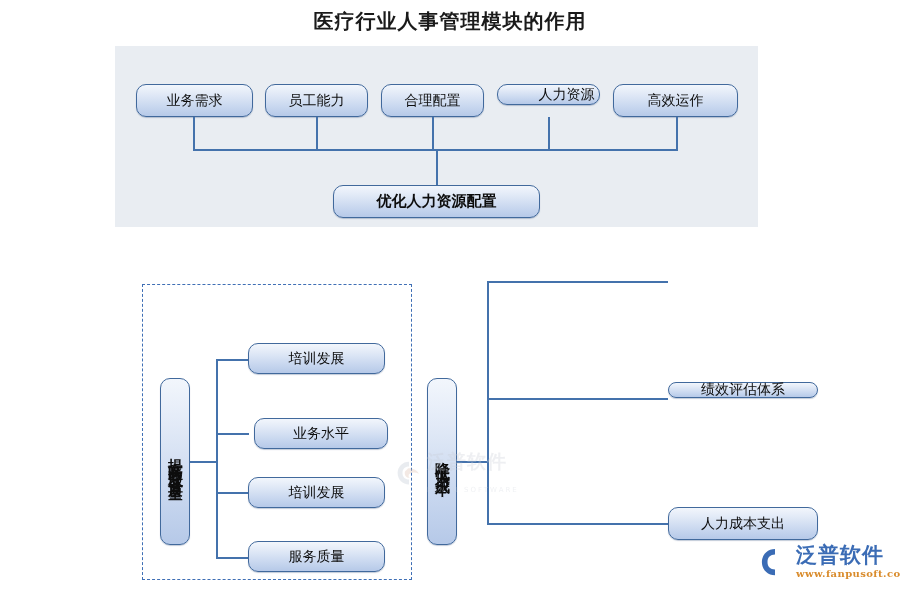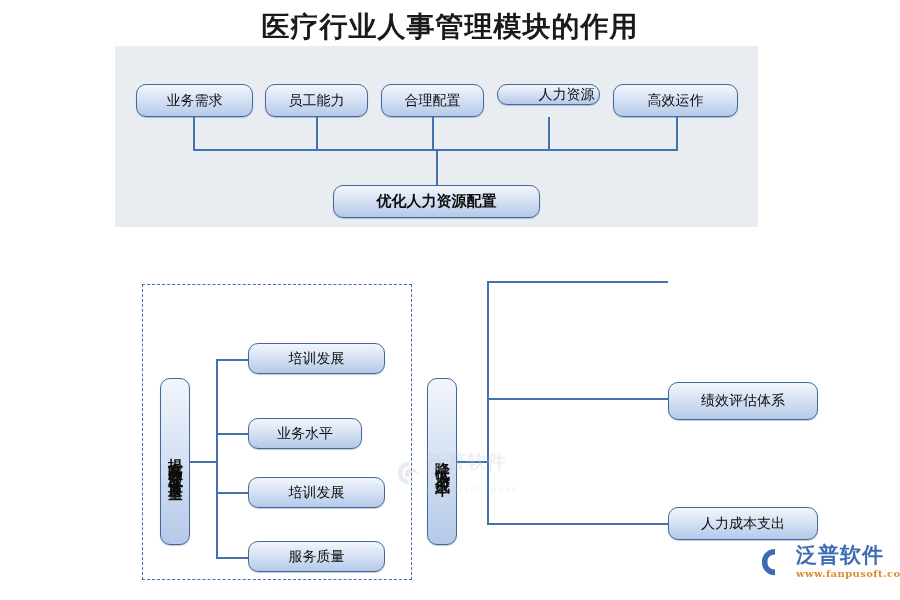--- a/index.html
+++ b/index.html
@@ -9,21 +9,21 @@
     font-family:"DejaVu Sans","Liberation Sans",sans-serif;
     position:relative;
     overflow:hidden;
   }
   .canvas{position:absolute;left:0;top:0;width:900px;height:600px;}
 
   
   .page-title{
     position:absolute;left:0;top:8px;width:900px;
     text-align:center;
-    font-size:28px;font-weight:bold;color:#1a1a1a;
+    font-size:20px;font-weight:bold;color:#1a1a1a;
     letter-spacing:1px;
     font-family:"DejaVu Serif","Liberation Serif",serif;
   }
 
   
   .top-panel{
     position:absolute;left:115px;top:46px;width:643px;height:181px;
     background:#e9edf2;
   }
 
@@ -121,35 +121,35 @@
   <div class="ln lnh" style="left:190px;top:461px;width:27px;"></div>
 
   <div class="ln lnv" style="left:216px;top:359px;height:200px;"></div>
 
   <div class="ln lnh" style="left:216px;top:359px;width:33px;"></div>
   <div class="ln lnh" style="left:216px;top:433px;width:33px;"></div>
   <div class="ln lnh" style="left:216px;top:492px;width:33px;"></div>
   <div class="ln lnh" style="left:216px;top:557px;width:33px;"></div>
 
   <div class="node" style="left:248px;top:343px;width:137px;height:31px;">培训发展</div>
-  <div class="node" style="left:248px;top:418px;width:114px;height:31px;text-align:right;">业务水平</div>
+  <div class="node" style="left:254px;top:418px;width:134px;height:31px;text-align:right;">业务水平</div>
   <div class="node" style="left:248px;top:477px;width:137px;height:31px;">培训发展</div>
   <div class="node" style="left:248px;top:541px;width:137px;height:31px;">服务质量</div>
 
   <div class="node vert" style="left:427px;top:378px;width:30px;height:167px;">降低人力成本</div>
 
   <div class="ln lnh" style="left:457px;top:461px;width:31px;"></div>
 
   <div class="ln lnv" style="left:487px;top:281px;height:242px;"></div>
 
   <div class="ln lnh" style="left:487px;top:281px;width:181px;"></div>
   <div class="ln lnh" style="left:487px;top:398px;width:181px;"></div>
   <div class="ln lnh" style="left:487px;top:523px;width:181px;"></div>
 
-  <div class="node" style="left:668px;top:382px;width:150px;height:38px;">绩效评估体系</div>
+  <div class="node" style="left:668px;top:382px;width:150px;height:16px;">绩效评估体系</div>
   <div class="node" style="left:668px;top:507px;width:150px;height:33px;">人力成本支出</div>
 
   <div class="wm-center">
     <svg class="wm-mark" viewBox="0 0 32 32">
       <path d="M16 2 C8 2 2 8 2 16 C2 24 8 30 16 30 L16 24 C11 24 8 21 8 16 C8 11 11 8 16 8 Z" fill="#b9c2ce"></path>
       <path d="M15 10 C22 10 27 13 28 17 C24 15 20 15 17 17 C15 18 15 21 17 22 C12 22 10 18 11 14 Z" fill="#d9b9a8"></path>
     </svg>
     <div class="wm-txt">
       <span class="wm-cn">泛普软件</span>
       <span class="wm-en">FANPU SOFTWARE</span>

